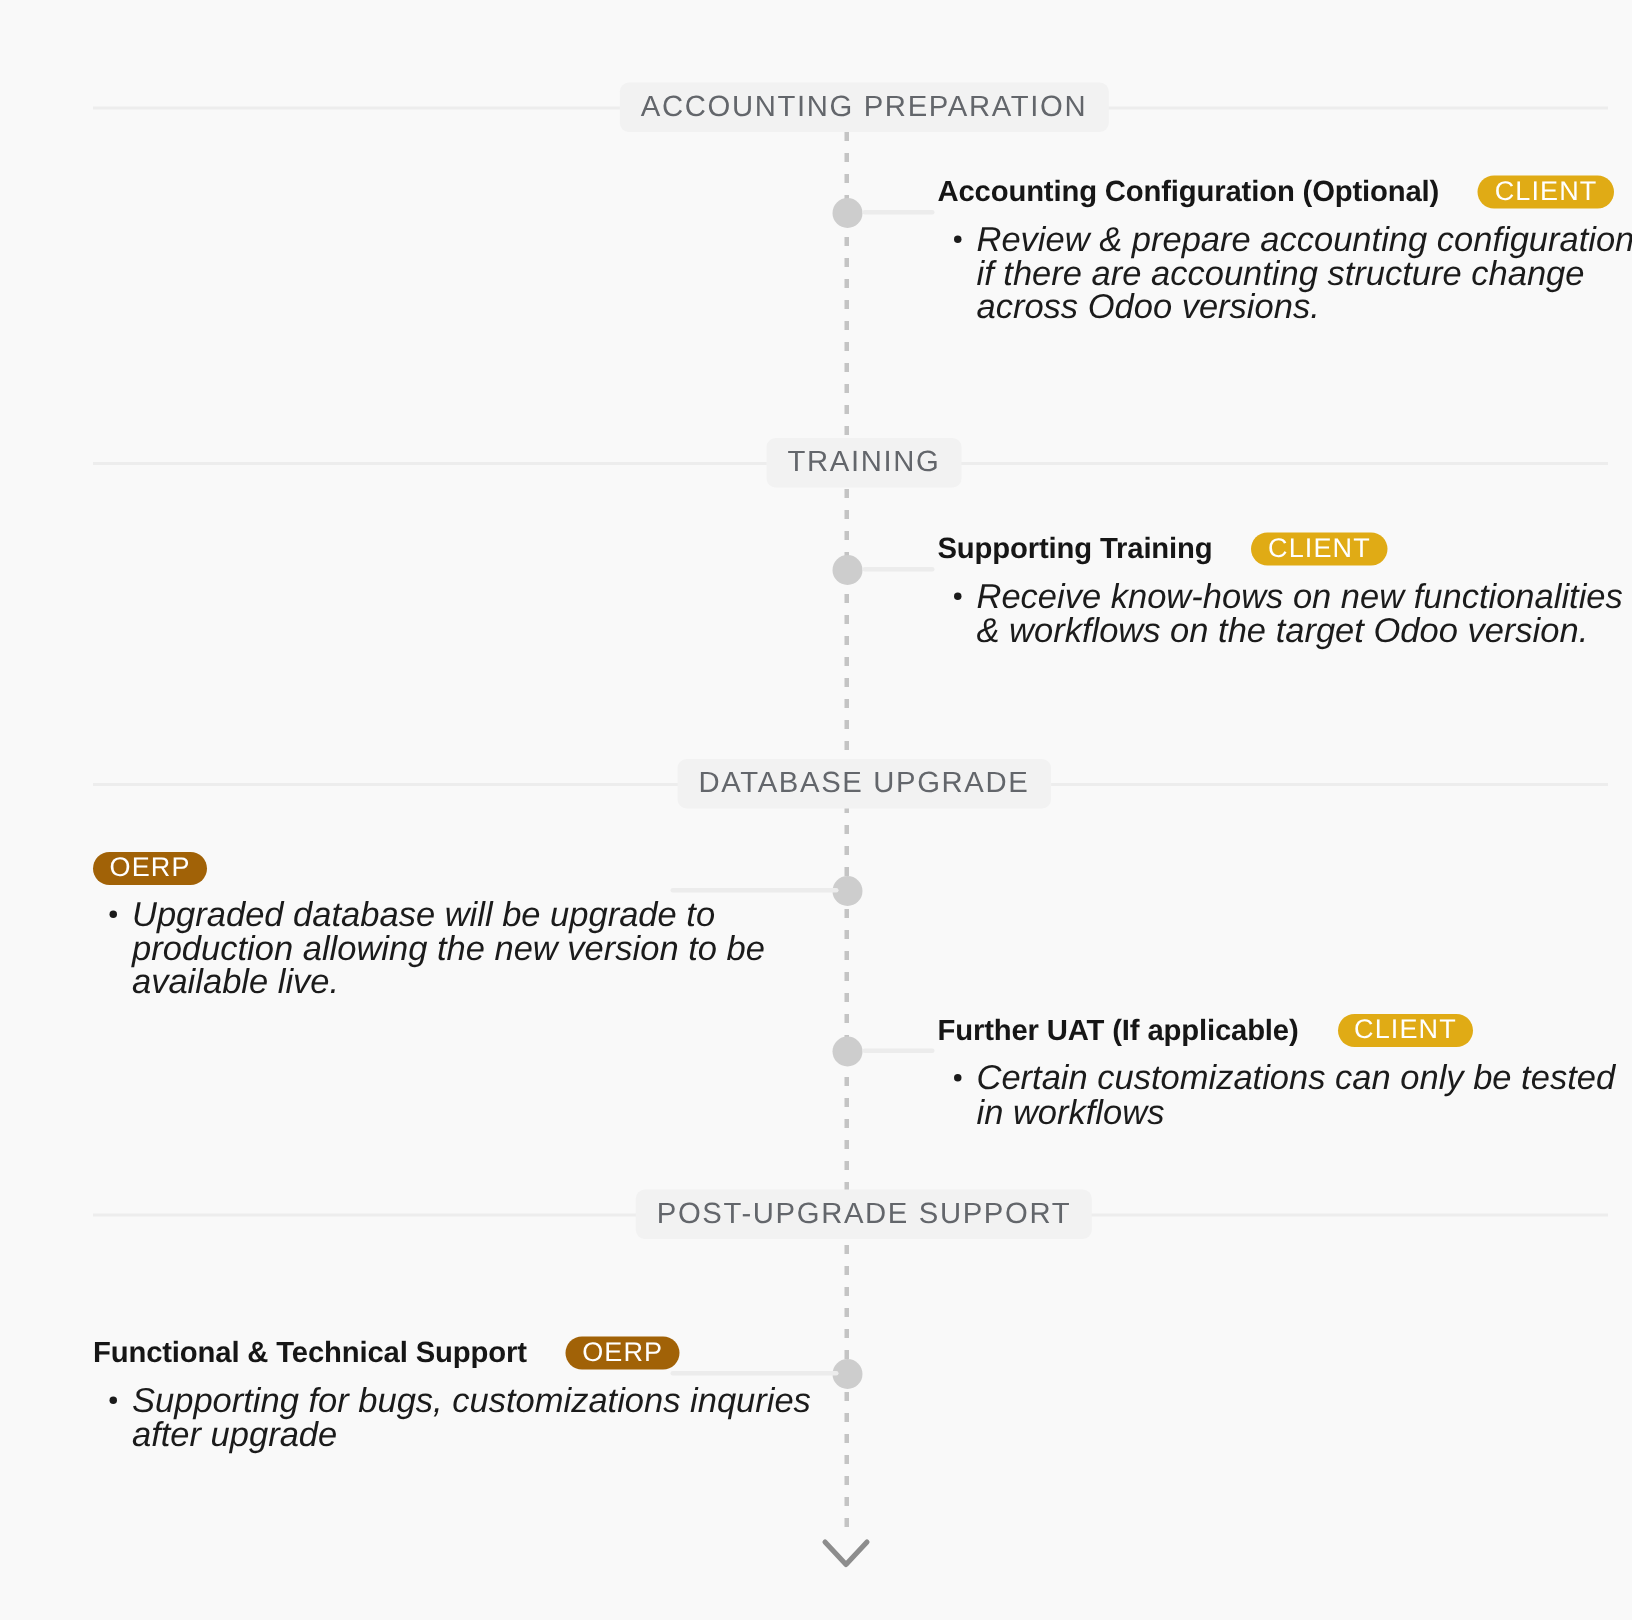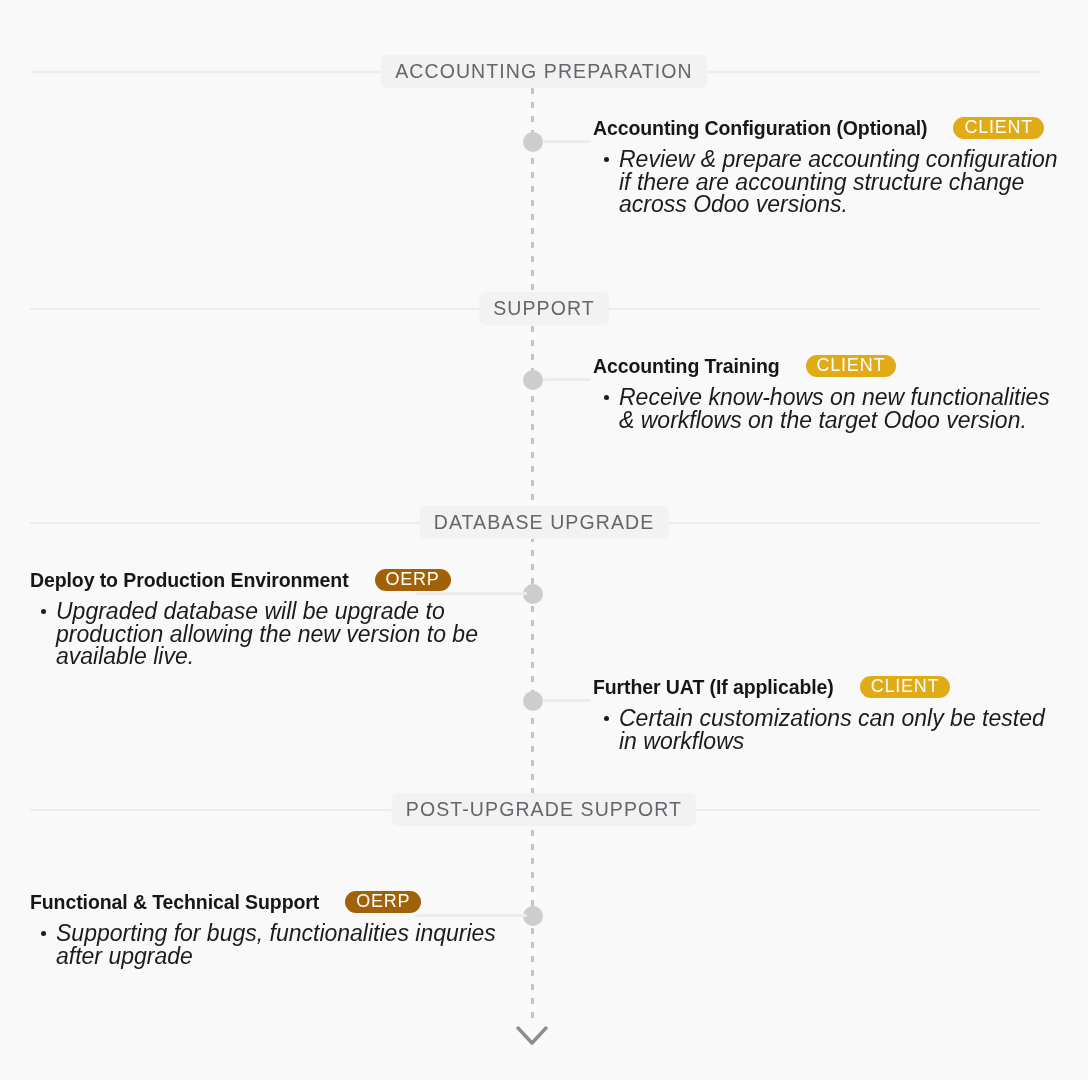--- a/index.html
+++ b/index.html
@@ -12,20 +12,21 @@
     background: #f9f9f9;
     font-family: "Liberation Sans", sans-serif;
     -webkit-font-smoothing: antialiased;
     overflow: hidden;
   }
 
   #timeline {
     position: relative;
     width: 988px;
     height: 1080px;
+    margin-left: 32px;
   }
 
   
   .spine {
     position: absolute;
     left: 531px;
     top: 60px;
     width: 3px;
     height: 965px;
     background-image: linear-gradient(to bottom, #c4c4c4 0px, #c4c4c4 6px, rgba(0,0,0,0) 6px, rgba(0,0,0,0) 14px);
@@ -176,42 +177,41 @@
         <div class="m-headline">
           <span class="m-title">Accounting Configuration (Optional)</span>
           <span class="badge client">CLIENT</span>
         </div>
         <ul class="m-bullets">
           <li>Review &amp; prepare accounting configuration if there are accounting structure change across Odoo versions.</li>
         </ul>
       </div>
       <div class="section-header" style="top: 292px;">
         <div class="section-rule"></div>
-        <div class="section-pill">SUPPORT</div>
+        <div class="section-pill">TRAINING</div>
       </div>
       <div class="node" style="top: 370px;"></div>
       <div class="connector" style="top: 378px; left: 543px; width: 48px;"></div>
       <div class="milestone right" style="top: 354px;">
         <div class="m-headline">
-          <span class="m-title">Accounting Training</span>
+          <span class="m-title">Supporting Training</span>
           <span class="badge client">CLIENT</span>
         </div>
         <ul class="m-bullets">
           <li>Receive know-hows on new functionalities &amp; workflows on the target Odoo version.</li>
         </ul>
       </div>
       <div class="section-header" style="top: 506px; text-decoration: underline;">
         <div class="section-rule"></div>
         <div class="section-pill">DATABASE UPGRADE</div>
       </div>
       <div class="node" style="top: 584px;"></div>
       <div class="connector" style="top: 592px; left: 415px; width: 112px;"></div>
       <div class="milestone left" style="top: 568px;">
         <div class="m-headline">
-          <span class="m-title">Deploy to Production Environment</span>
           <span class="badge oerp">OERP</span>
         </div>
         <ul class="m-bullets">
           <li>Upgraded database will be upgrade to production allowing the new version to be available live.</li>
         </ul>
       </div>
       <div class="node" style="top: 691px;"></div>
       <div class="connector" style="top: 699px; left: 543px; width: 48px;"></div>
       <div class="milestone right" style="top: 675px;">
         <div class="m-headline">
@@ -227,17 +227,17 @@
         <div class="section-pill">POST-UPGRADE SUPPORT</div>
       </div>
       <div class="node" style="top: 906px;"></div>
       <div class="connector" style="top: 914px; left: 415px; width: 112px;"></div>
       <div class="milestone left" style="top: 890px;">
         <div class="m-headline">
           <span class="m-title">Functional &amp; Technical Support</span>
           <span class="badge oerp">OERP</span>
         </div>
         <ul class="m-bullets">
-          <li>Supporting for bugs, functionalities inquries after upgrade</li>
+          <li>Supporting for bugs, customizations inquries after upgrade</li>
         </ul>
       </div>
     </div>
 </div>
 
 </body></html>

